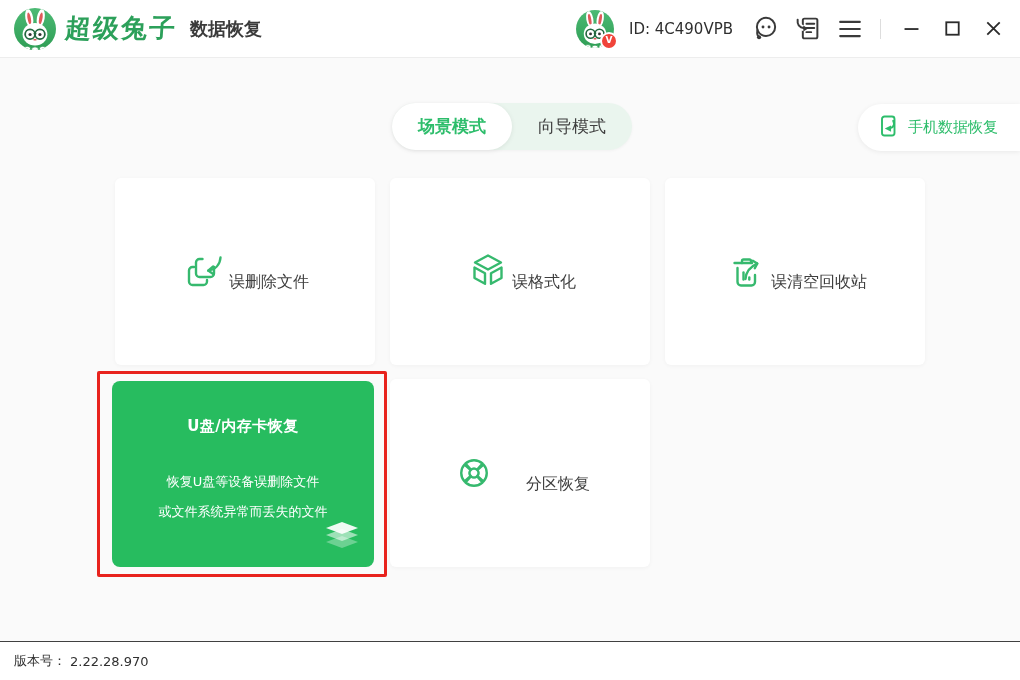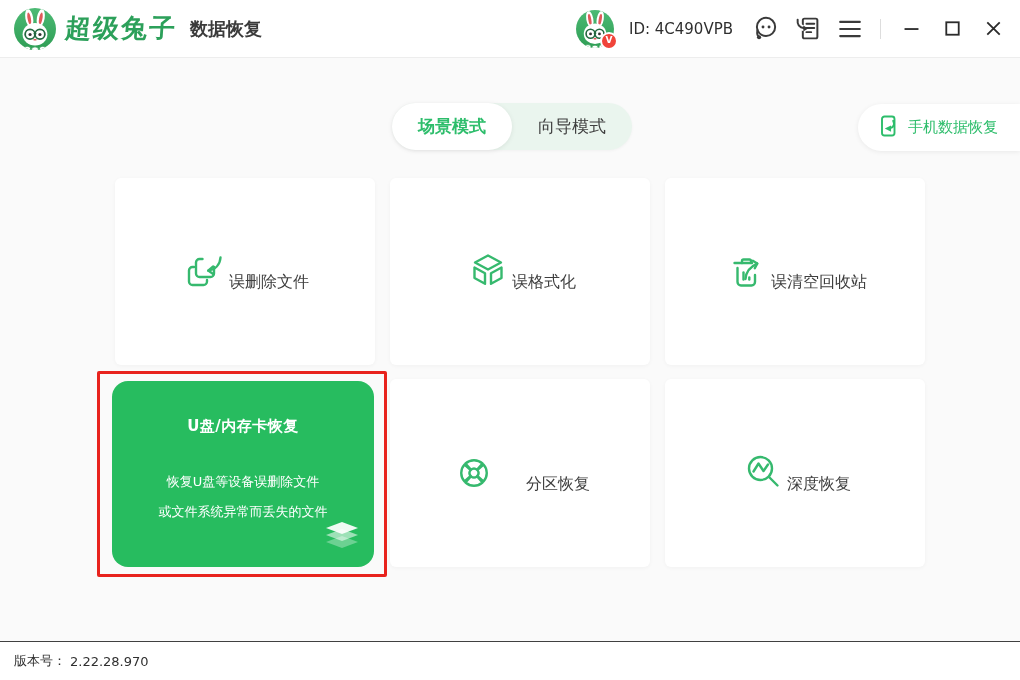--- a/index.html
+++ b/index.html
@@ -42,21 +42,21 @@
     align-items:center;justify-content:center;cursor:pointer;}
   .card .ic{height:52px;display:flex;align-items:center;justify-content:center;}
   .card .lbl{margin-top:22px;font-size:16px;color:#3e3e3e;}
   .c1{left:115px;top:178px;height:187px;}
   .c2{left:390px;top:178px;height:187px;}
   .c3{left:665px;top:178px;height:187px;}
   .c5{left:390px;top:379px;height:188px;gap:28px;}
   .c6{left:665px;top:379px;height:188px;}
 
   .card-green{position:absolute;left:112px;top:381px;width:262px;height:186px;
-    background:#27bc5f;border-radius:16px;cursor:pointer;color:#fff;box-sizing:border-box;}
+    background:#27bc5f;border-radius:8px;cursor:pointer;color:#fff;box-sizing:border-box;}
   .gc-title{margin-top:36px;text-align:center;font-size:15px;font-weight:bold;letter-spacing:.5px;}
   .gc-desc{margin-top:31px;text-align:center;font-size:13px;line-height:30px;}
   .gc-layers{position:absolute;right:14px;bottom:11px;}
 
   .annotation{position:absolute;left:97px;top:371px;width:290px;height:206px;
     border:3px solid #e8231d;border-radius:2px;box-sizing:border-box;pointer-events:none;}
 
   
   footer{position:absolute;left:0;right:0;bottom:0;height:39px;background:#fff;
     border-top:1px solid #404040;display:flex;align-items:center;padding-left:14px;
@@ -237,29 +237,19 @@
       <svg width="48" height="48" viewBox="0 0 48 48">
         <path class="gstroke" id="petal" d="M15.5,14.5 A12.7,12.7 0 0 1 32.5,14.5 L27,20.7 A4.6,4.6 0 0 0 21,20.7 Z"></path>
         <use href="#petal" transform="rotate(90 24 24)"></use>
         <use href="#petal" transform="rotate(180 24 24)"></use>
         <use href="#petal" transform="rotate(270 24 24)"></use>
       </svg>
     </span>
     <span class="lbl">分区恢复</span>
   </div>
 
-  <div class="card c6">
-    <span class="ic">
-      <svg width="48" height="48" viewBox="0 0 48 48">
-        <circle class="gstroke" cx="21.5" cy="19.5" r="11.5"></circle>
-        <path class="gstroke" d="M14.5,22.5 L19.5,14.5 L24.5,22 L29,15.5"></path>
-        <path class="gstroke" stroke-width="3.4" d="M30.5,28.5 L38.5,36.5"></path>
-      </svg>
-    </span>
-    <span class="lbl">深度恢复</span>
-  </div>
 
   <footer>
     <span>版本号：</span>
     <span class="vv">2.22.28.970</span>
   </footer>
 
 </div>
 
 </body></html>

